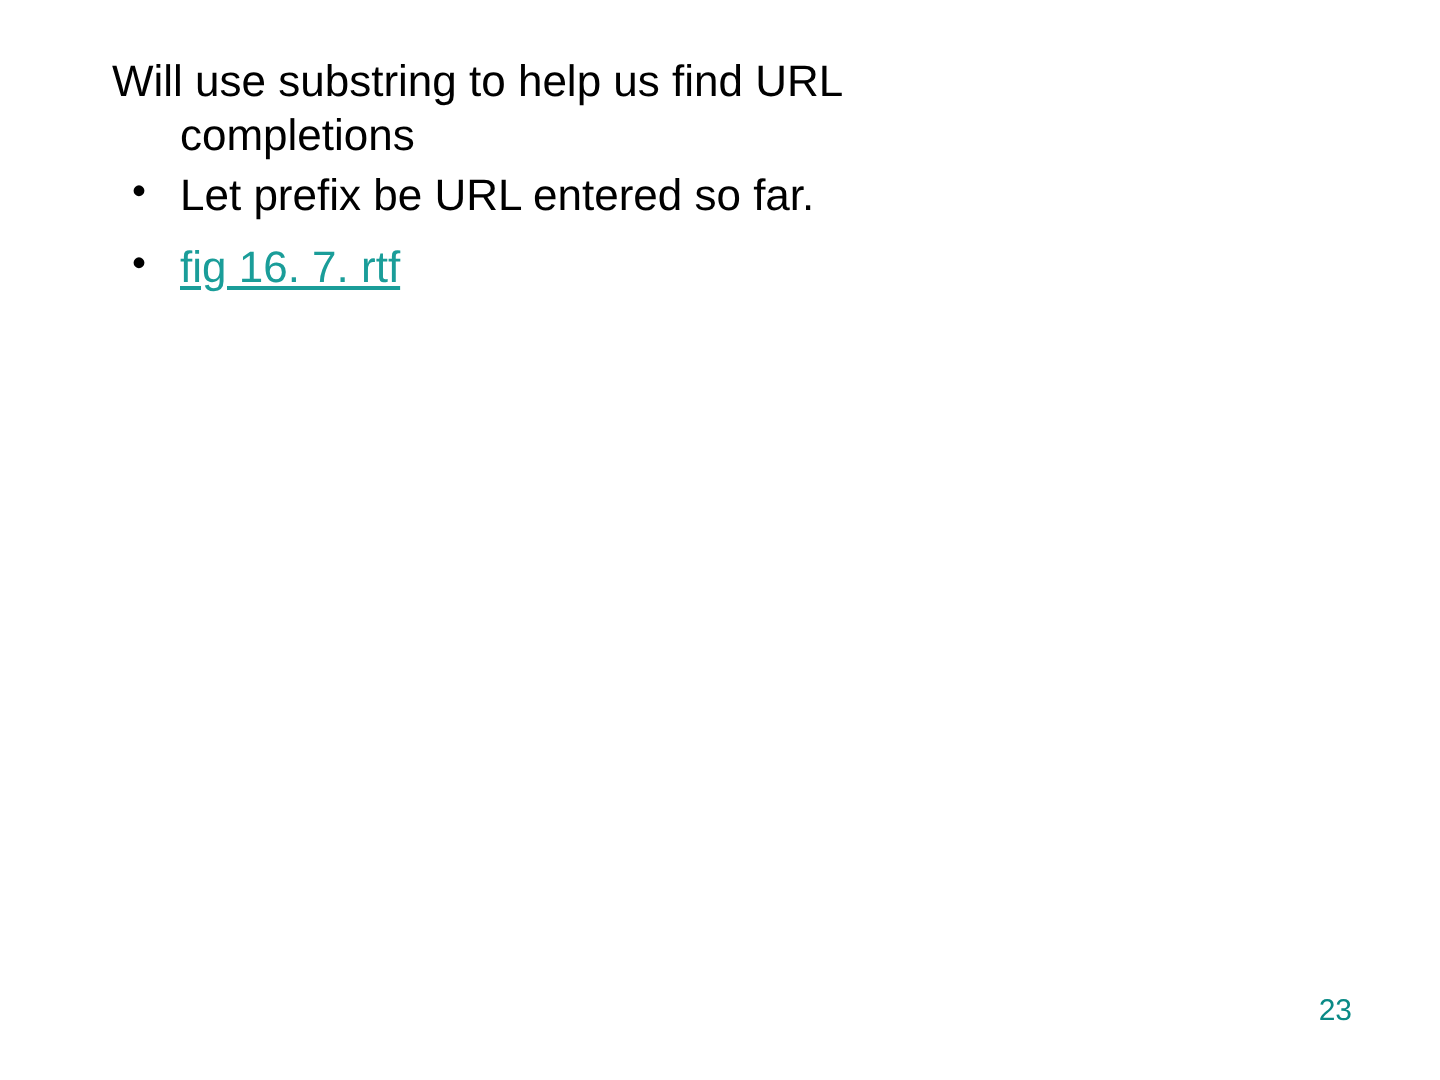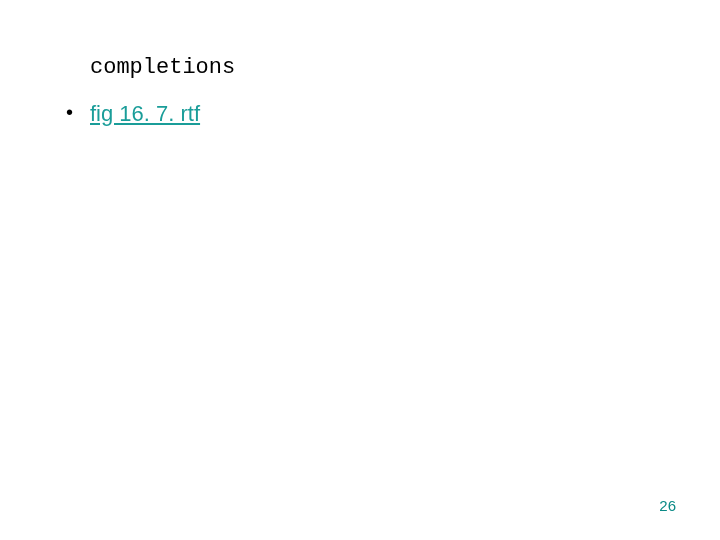--- a/index.html
+++ b/index.html
@@ -15,60 +15,60 @@
   .content{
     padding:28px 40px 0 56px;
   }
   .lead{
     line-height:1.22;
     margin:0 0 2px 0;
   }
   .lead-indent{
     display:block;
     padding-left:34px;
-    font-family:Liberation Mono, monospace;
   }
   ul.bullets{
     list-style:none;
     margin:0;
     padding:0;
   }
   ul.bullets li{
     position:relative;
     padding-left:34px;
     line-height:1.28;
   }
   ul.bullets li::before{
     content:"•";
     position:absolute;
     left:10px;
     top:0;
     font-size:20px;
   }
-  .spaced{margin-top:18px}
+  .spaced{margin-top:8px}
   .link{
     color:#1a9d99;
     text-decoration:underline;
   }
   .pagenum{
     position:absolute;
     right:44px;
     bottom:26px;
     font-size:15px;
     color:#0a8a86;
   }
 </style>
 </head>
 <body>
 
 <div class="content">
   <p class="lead">
-    <br>
+    <span>Will use substring to help us find URL</span><br>
     <span class="lead-indent">completions</span>
   </p>
   <ul class="bullets">
+    <li><span>Let prefix be URL entered so far.</span></li>
     <li class="spaced">
       <a href="#" class="link">fig 16. 7. rtf</a>
     </li>
   </ul>
 </div>
 
-<div class="pagenum">26</div>
+<div class="pagenum">23</div>
 
 </body></html>

